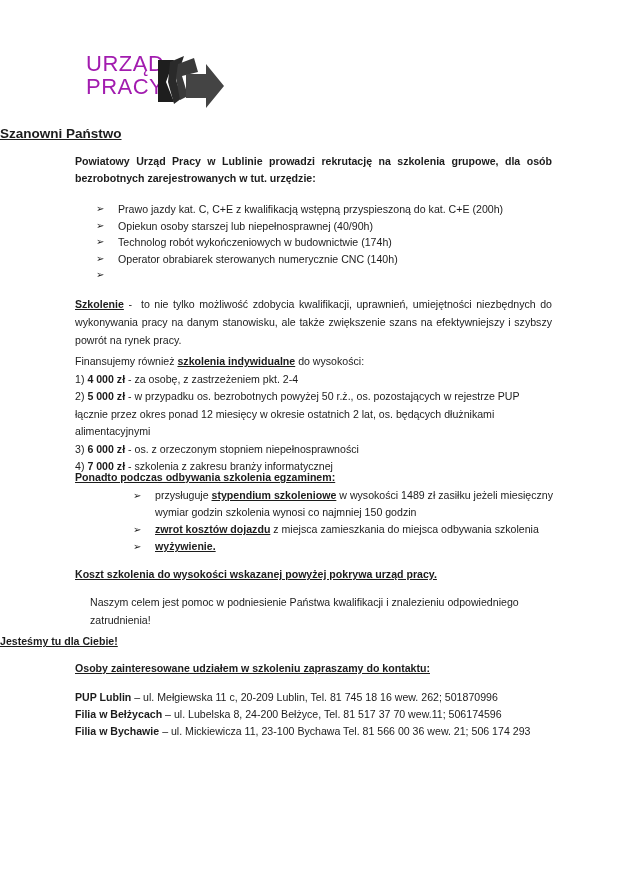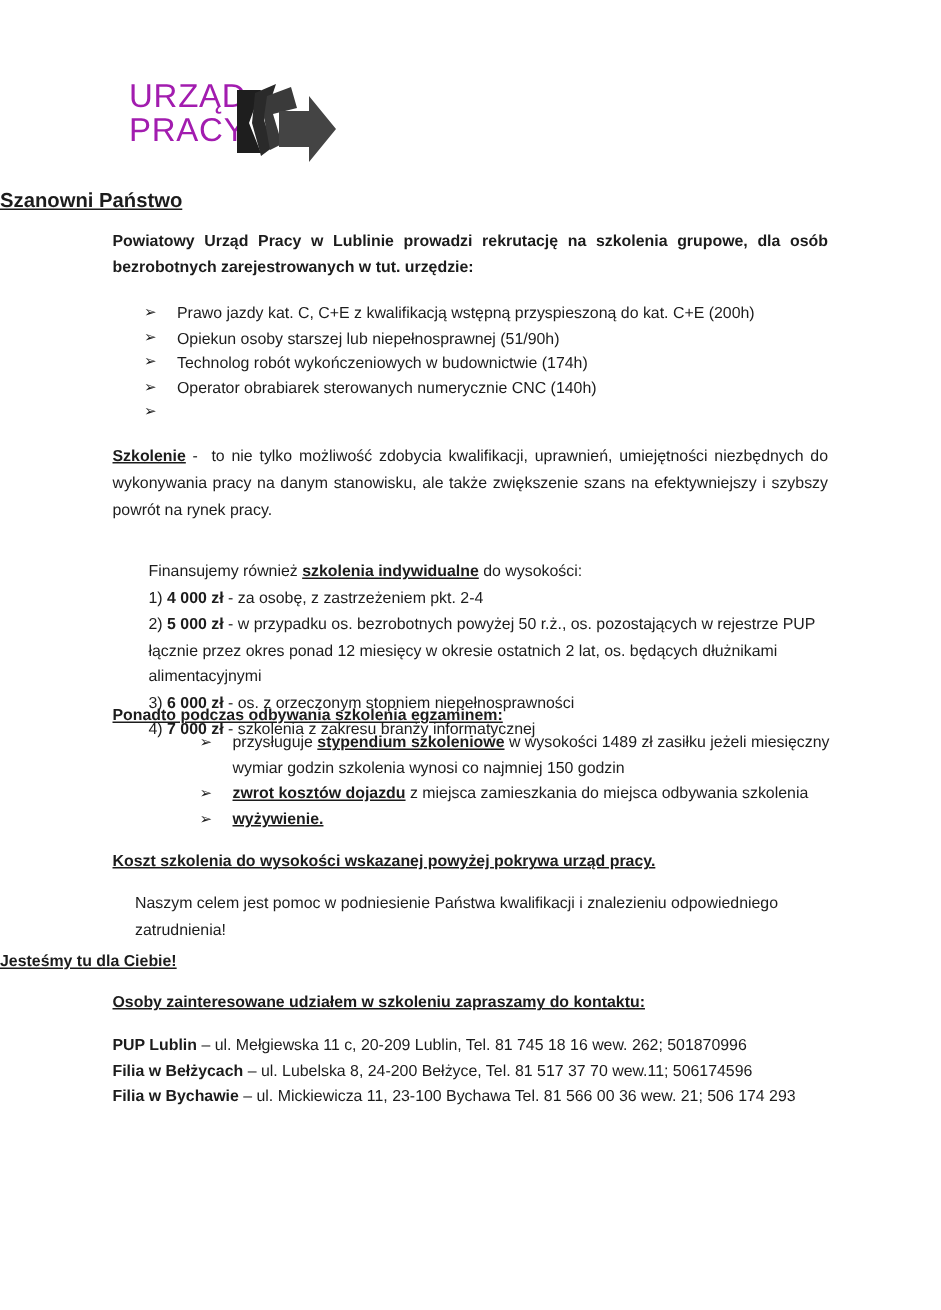--- a/index.html
+++ b/index.html
@@ -41,31 +41,31 @@
   </div>
 
   <div class="title">
     <span>Szanowni  Państwo</span>
   </div>
 
   <div class="abs bold justify" style="left:75px; top:153px; width:477px; line-height:17px;">Powiatowy Urząd Pracy w Lublinie prowadzi rekrutację na szkolenia grupowe, dla osób bezrobotnych zarejestrowanych w  tut. urzędzie:</div>
 
   <ul class="arrows abs" style="left:96px; top:201px; width:470px;">
     <li><span class="arrow">➢</span><span>Prawo jazdy kat. C, C+E z kwalifikacją wstępną przyspieszoną do kat. C+E (200h)</span></li>
-    <li><span class="arrow">➢</span><span>Opiekun osoby starszej lub niepełnosprawnej (51/90h)</span></li>
+    <li><span class="arrow">➢</span><span>Opiekun osoby starszej lub niepełnosprawnej (40/90h)</span></li>
     <li><span class="arrow">➢</span><span>Technolog robót wykończeniowych w budownictwie (174h)</span></li>
     <li><span class="arrow">➢</span><span>Operator obrabiarek sterowanych numerycznie CNC (140h)</span></li>
     <li><span class="arrow">➢</span></li>
   </ul>
 
   <div class="abs justify" style="left:75px; top:295px; width:477px; line-height:18px;">
     <span class="bold u">Szkolenie</span><span style="white-space:pre;"> -  </span><span>to nie tylko możliwość zdobycia kwalifikacji, uprawnień, umiejętności niezbędnych do wykonywania pracy na danym stanowisku, ale także zwiększenie szans na efektywniejszy i szybszy powrót na rynek pracy.</span>
   </div>
 
-  <div class="abs" style="left:75px; top:373px; width:480px; line-height:17.5px;margin-left:24px;">
+  <div class="abs" style="left:75px; top:353px; width:480px; line-height:17.5px;">
     <div>
       <span>Finansujemy również </span><span class="bold u">szkolenia indywidualne</span><span> do wysokości:</span>
     </div>
     <div><span>1) </span><span class="bold">4 000 zł</span><span> - za osobę, z zastrzeżeniem pkt. 2-4</span></div>
     <div><span>2) </span><span class="bold">5 000 zł</span><span> - w przypadku os. bezrobotnych powyżej 50 r.ż., os. pozostających w rejestrze PUP łącznie przez okres ponad 12 miesięcy w okresie ostatnich 2 lat, os. będących dłużnikami alimentacyjnymi</span></div>
     <div><span>3) </span><span class="bold">6 000 zł</span><span> -  os. z orzeczonym stopniem niepełnosprawności</span></div>
     <div><span>4) </span><span class="bold">7 000 zł</span><span> - szkolenia z zakresu branży informatycznej</span></div>
   </div>
 
   <div class="abs bold u" style="left:75px; top:469px;">Ponadto podczas odbywania szkolenia egzaminem:</div>

